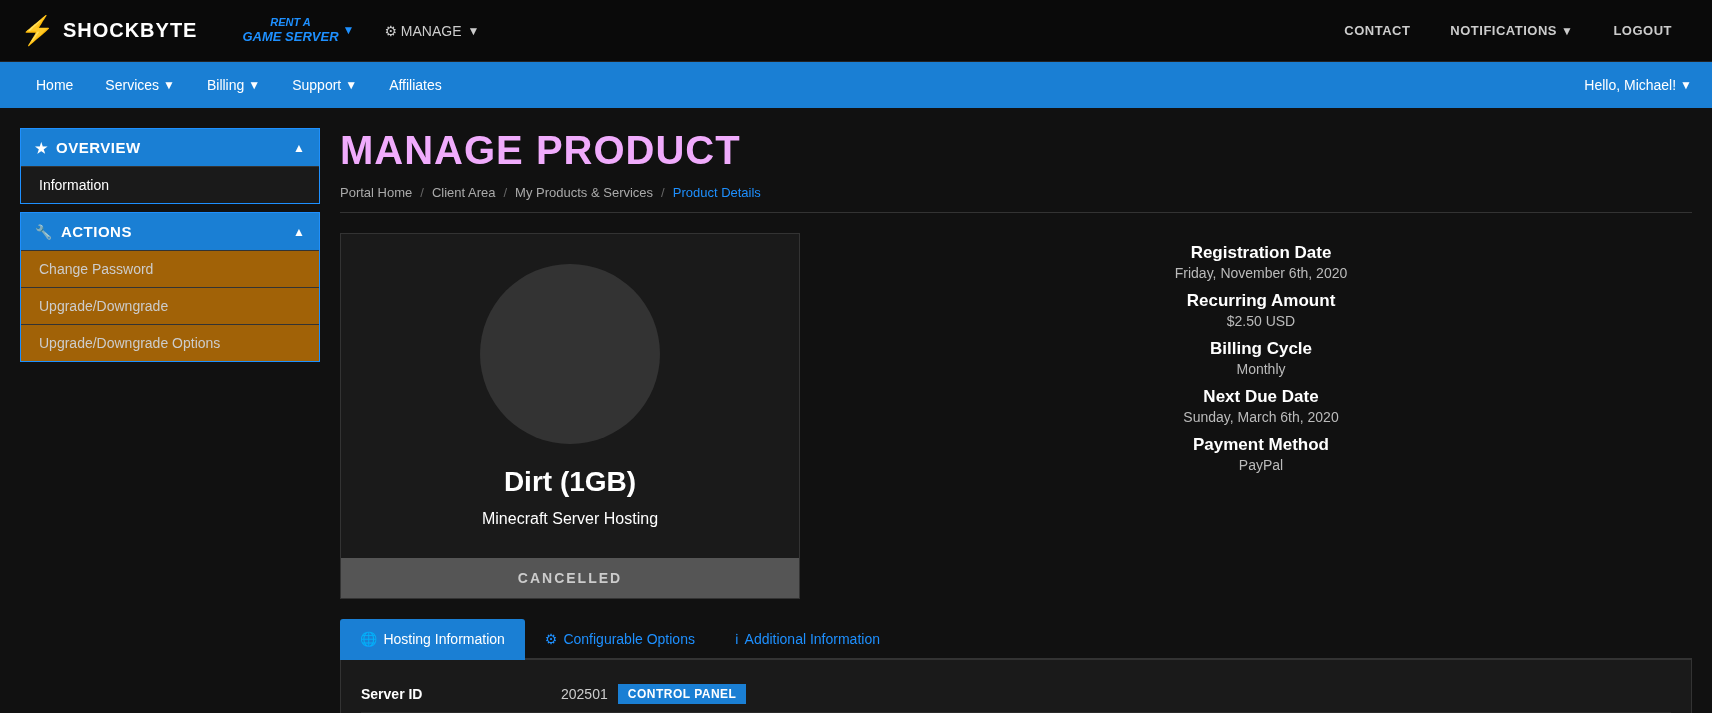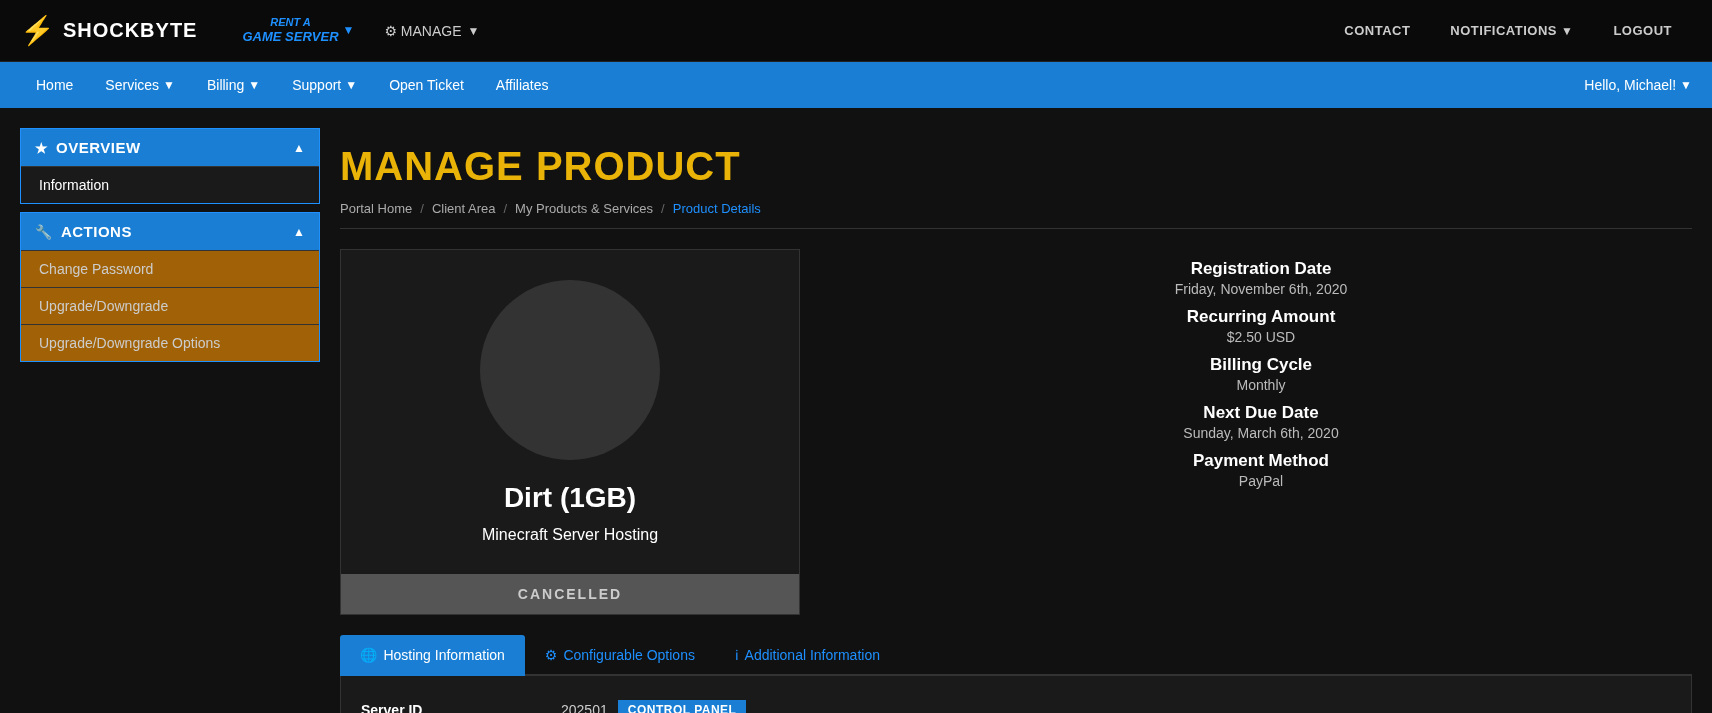--- a/index.html
+++ b/index.html
@@ -154,25 +154,24 @@
     }
     .sidebar-item.active { color: #fff; background: #1a1a1a; }
 
     
     .page-content {
       flex: 1;
     }
     .page-title {
       font-size: 40px;
       font-weight: 900;
-      color: #eab308;
+      color: #f0abfc;
       letter-spacing: 1px;
       margin-bottom: 12px;
       text-transform: uppercase;
-      margin-top: 16px;
     }
     .breadcrumb {
       display: flex;
       align-items: center;
       gap: 8px;
       font-size: 13px;
       color: #aaa;
       margin-bottom: 20px;
       padding-bottom: 12px;
       border-bottom: 1px solid #333;
@@ -360,21 +359,20 @@
     <span class="chevron">▼</span>
   </a>
   <a href="#">
     <span>Billing</span>
     <span class="chevron">▼</span>
   </a>
   <a href="#">
     <span>Support</span>
     <span class="chevron">▼</span>
   </a>
-  <a href="#">Open Ticket</a>
   <a href="#">Affiliates</a>
   <div class="sub-nav-right">
     <span>Hello, Michael!</span>
     <span class="chevron">▼</span>
   </div>
 </nav>
 
 <div class="main-content">
 
   <aside class="sidebar">

